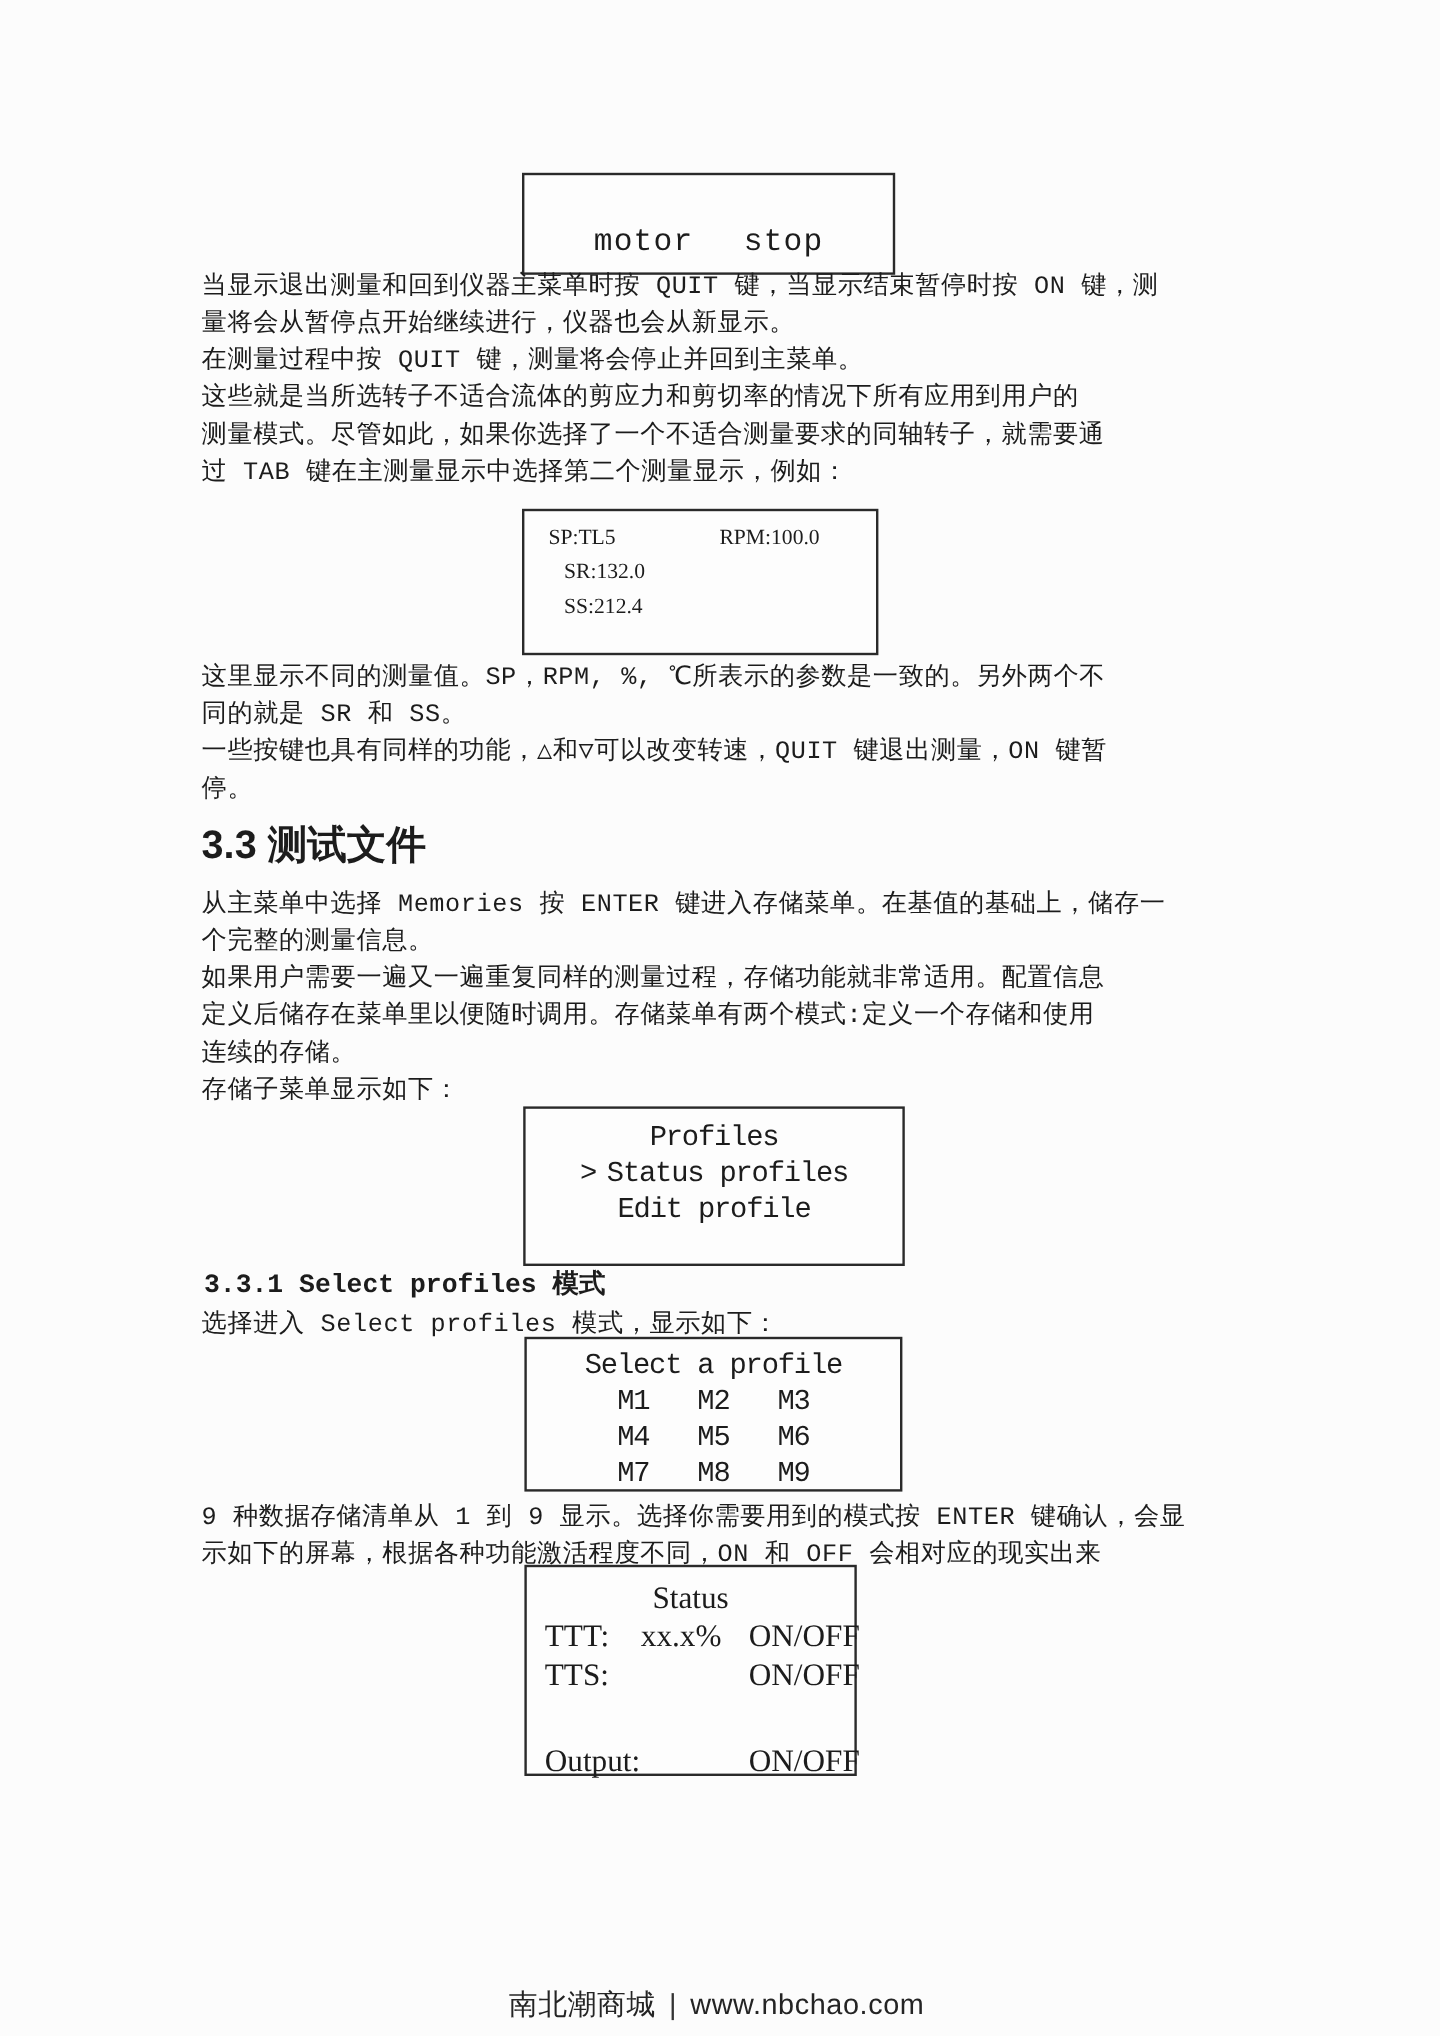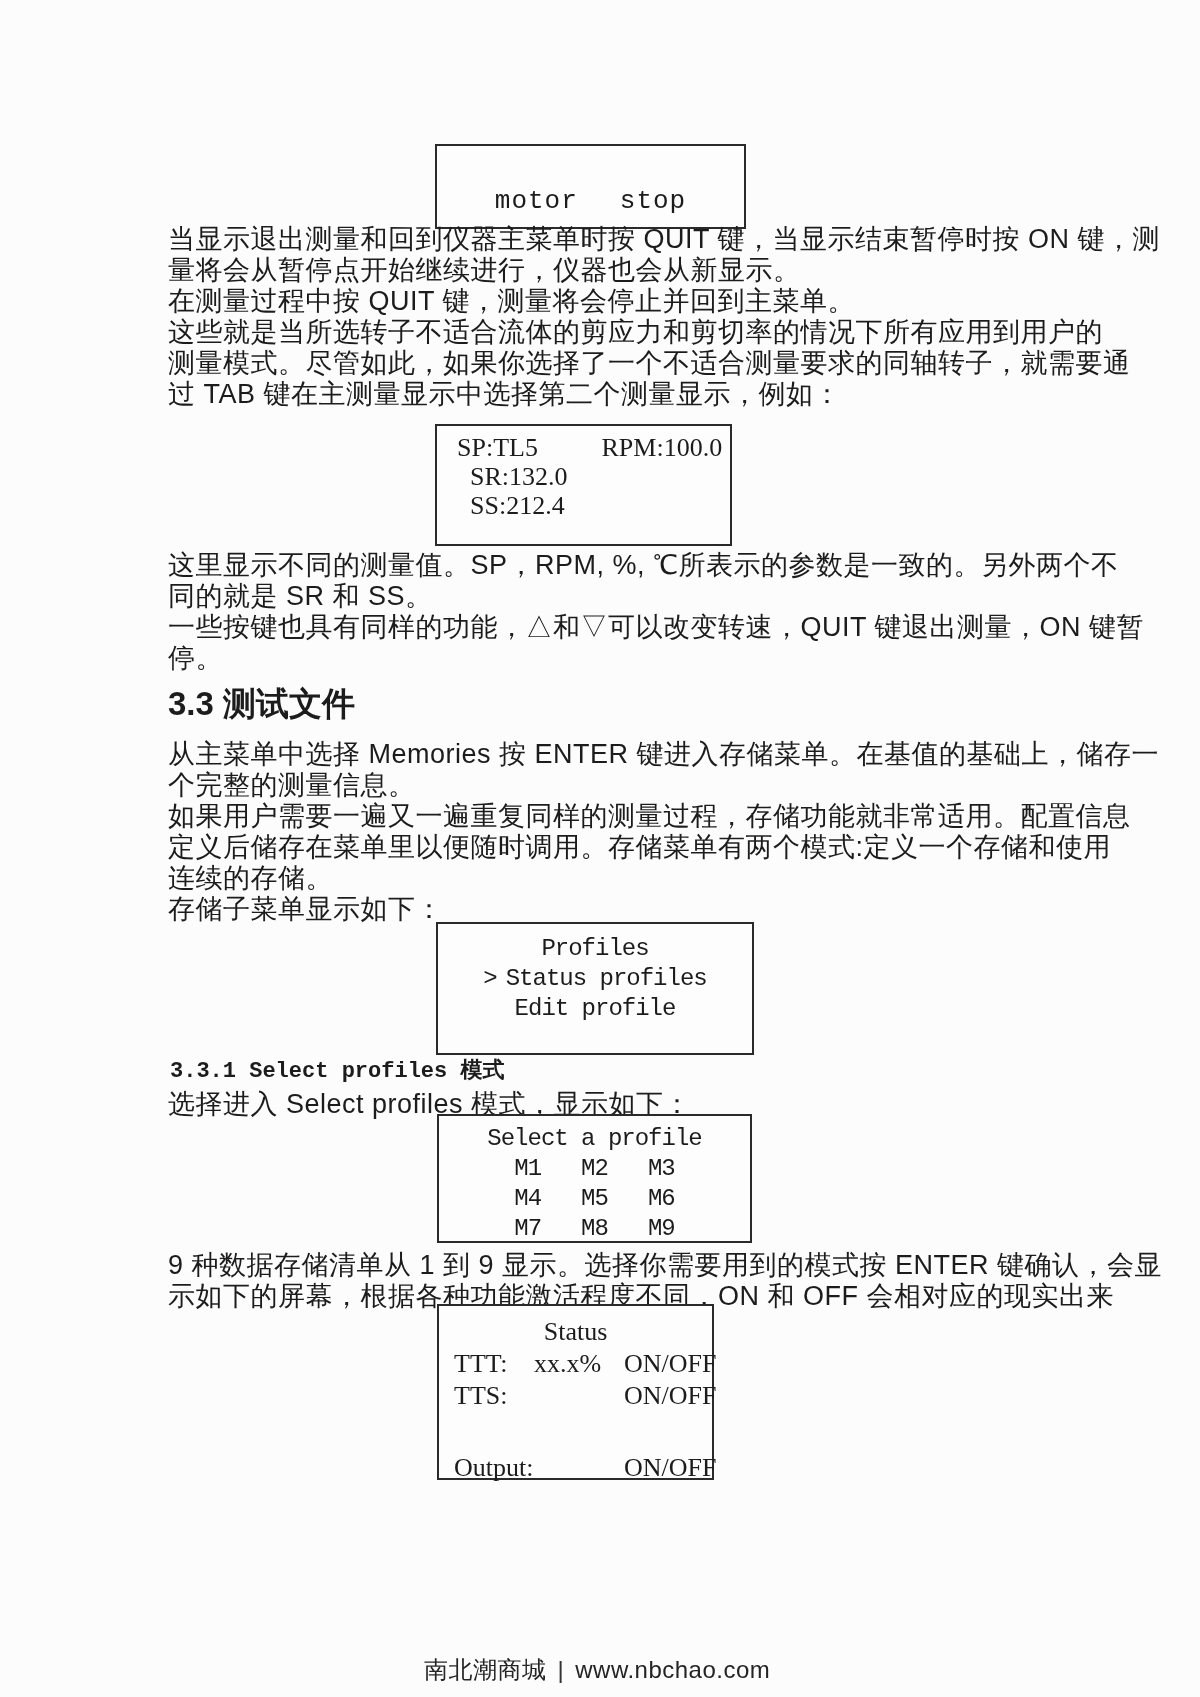--- a/index.html
+++ b/index.html
@@ -7,22 +7,22 @@
     position:relative;
     width:1200px;height:1697px;
     background:#fcfcfc;
     overflow:hidden;
     color:#1c1c1c;
     margin:0 auto;
   }
   .abs{position:absolute;}
   
   .body-text{
-    font-family:Liberation Sans, sans-serif;
-    font-size:27px;
+    font-family:Liberation Mono, monospace;
+    font-size:21px;
     letter-spacing:0.5px;
   }
   .ln{height:31px;line-height:31px;white-space:nowrap;}
   
   .h-sec{
     font-family:"Liberation Sans","DejaVu Sans",sans-serif;
     font-weight:700;font-size:33px;line-height:40px;white-space:nowrap;
   }
   .h-sub{
     font-family:Liberation Mono, monospace;
@@ -36,21 +36,21 @@
     box-sizing:border-box;
   }
   .mono{font-family:"Liberation Mono","DejaVu Sans Mono",monospace;}
   .serif{font-family:"Liberation Serif","DejaVu Serif",serif;}
   .boxln{height:30px;line-height:30px;white-space:nowrap;}
   .center{text-align:center;}
   
   .motor-row{display:flex;justify-content:center;gap:42px;padding-top:40px;
     font-size:26px;letter-spacing:1px;}
   
-  .sp-box{font-size:26px;padding-top:7px;}
+  .sp-box{font-size:18px;padding-top:7px;}
   .sp-box .boxln{height:29px;line-height:29px;}
   .sp-name{display:inline-block;width:138px;}
   .sp-l1{padding-left:20px;}
   .sp-l23{padding-left:33px;}
   .sp-l4{padding-left:26px;letter-spacing:3px;}
   .sp-temp{margin-left:30px;}
   
   .menu-box{font-size:24px;letter-spacing:-1px;padding-top:10px;}
   .sel-row{display:flex;justify-content:center;gap:40px;}
   .arrow{margin-right:9px;}

